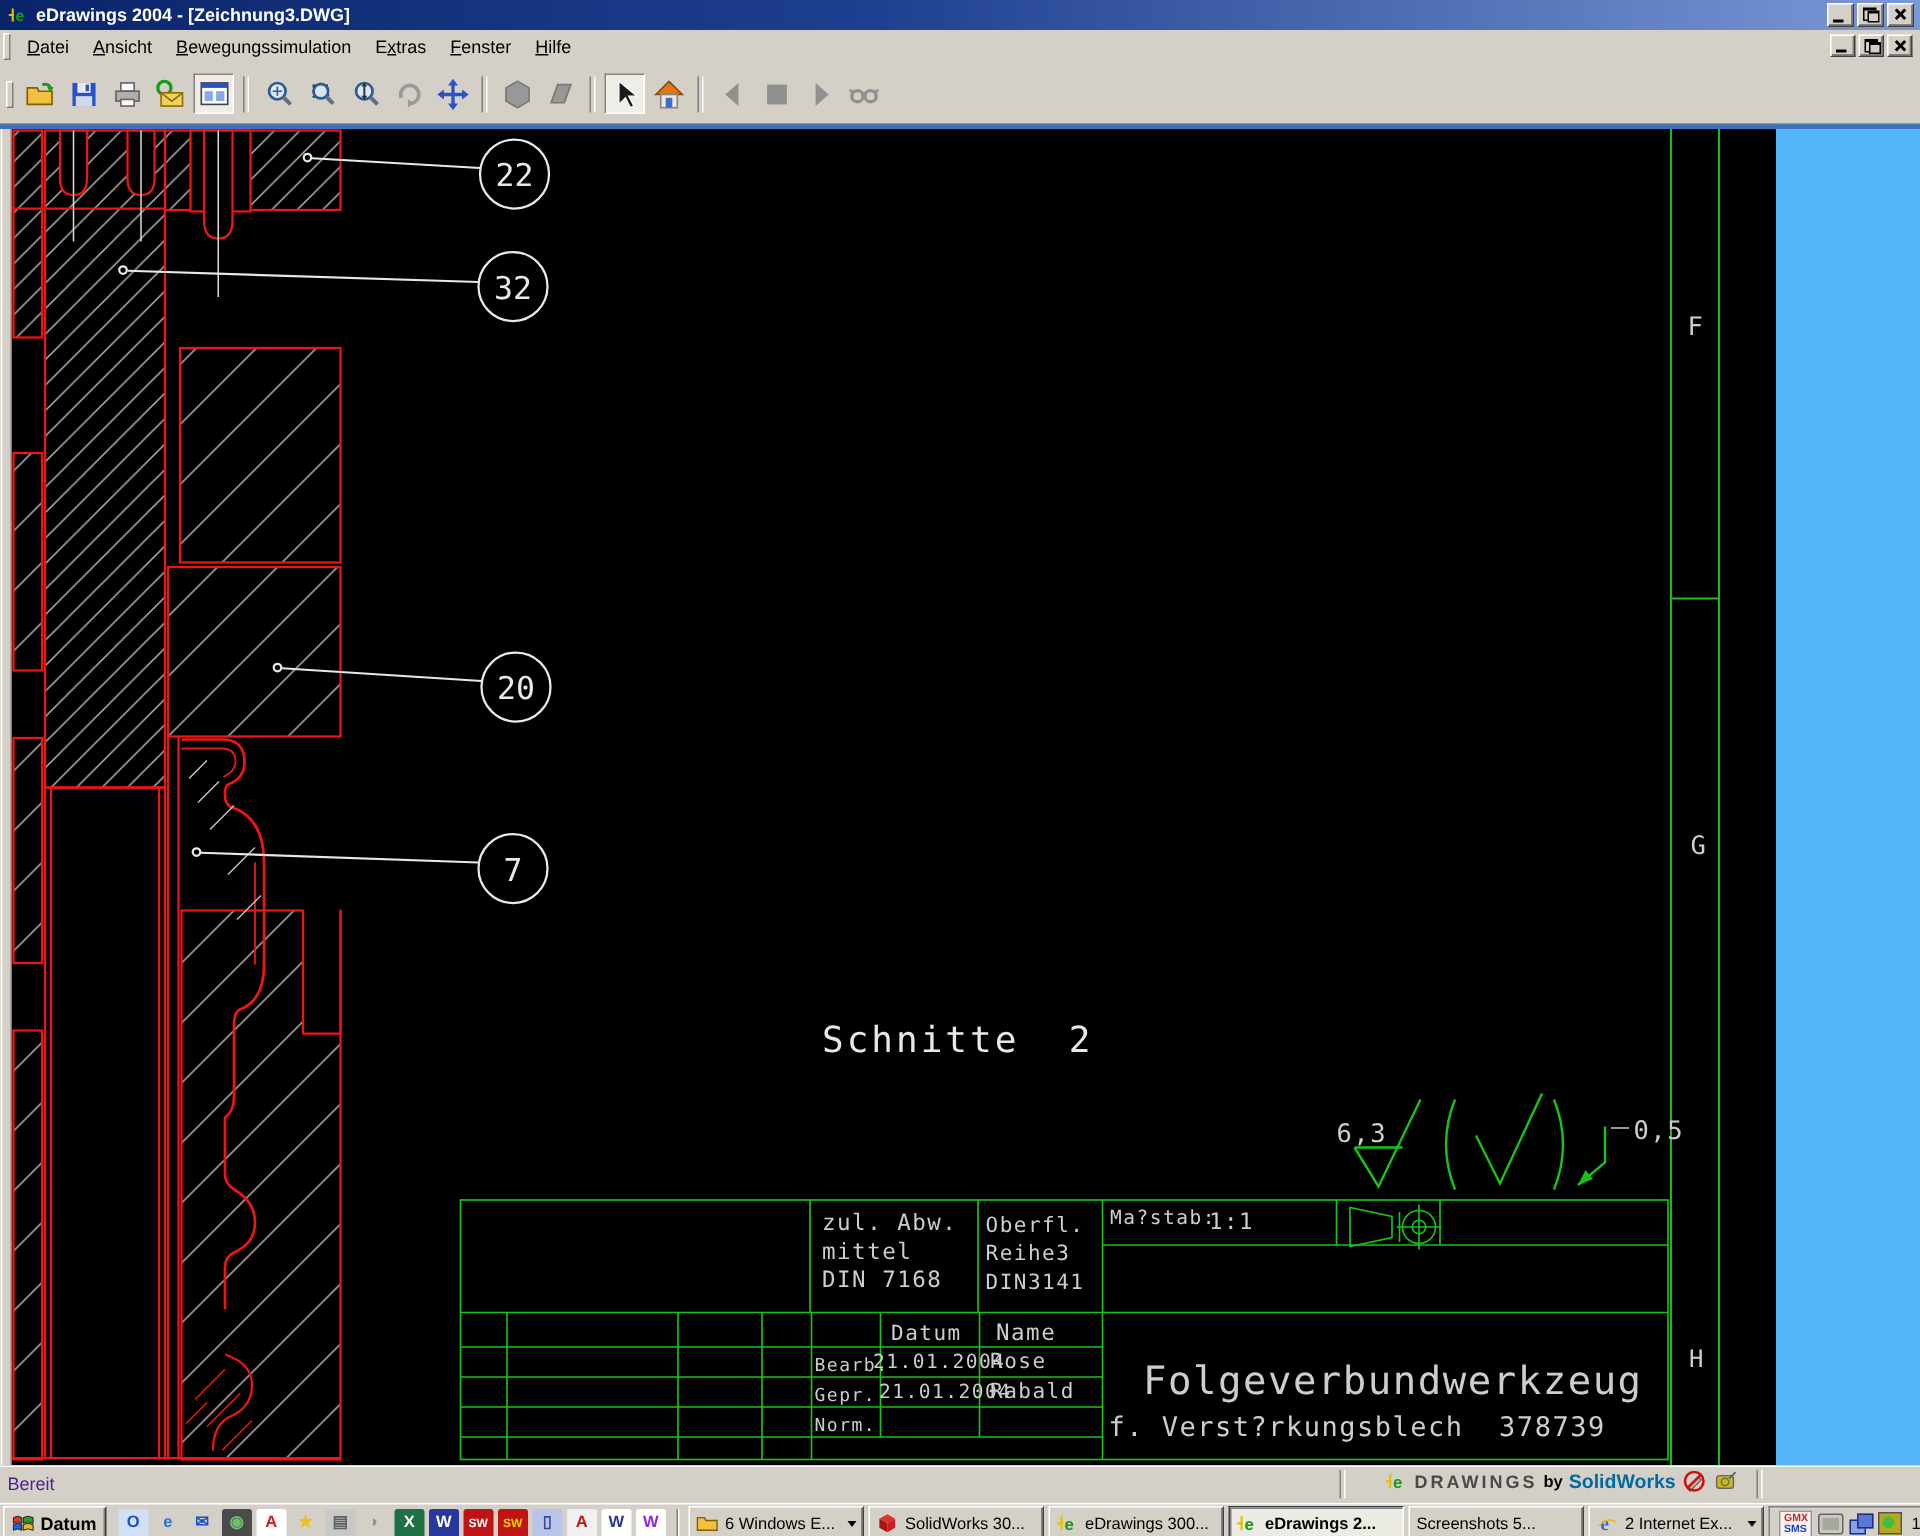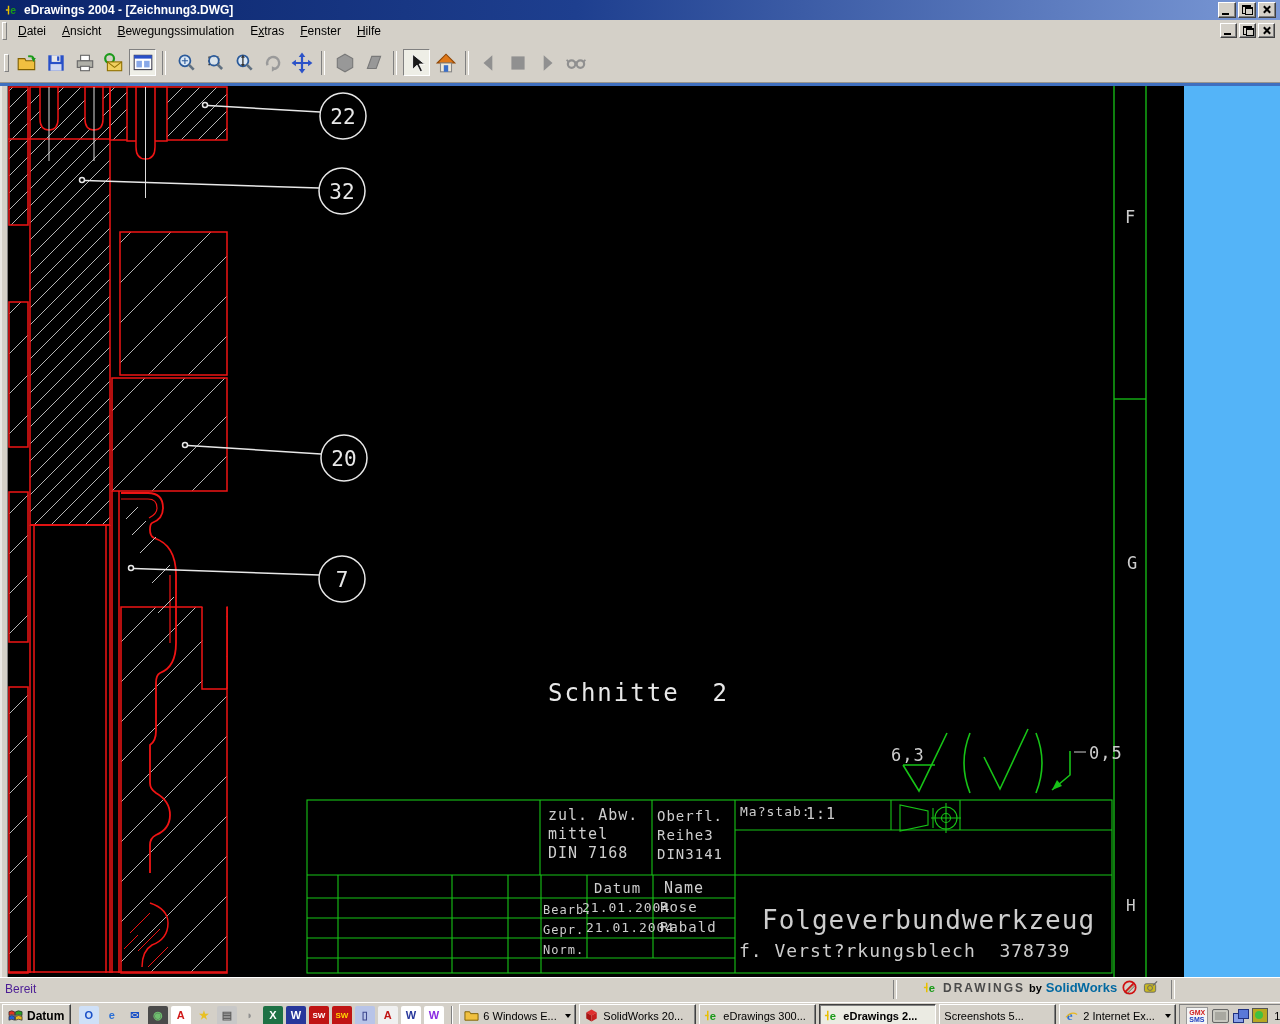--- a/index.html
+++ b/index.html
@@ -531,21 +531,21 @@
           <svg>
             <use href="#folder-icon"></use>
           </svg>
           <span class="lbl">6 Windows E...</span>
           <span class="drop"></span>
         </span>
         <span class="task">
           <svg>
             <use href="#solidworks-icon"></use>
           </svg>
-          <span class="lbl">SolidWorks 20...</span>
+          <span class="lbl">SolidWorks 30...</span>
         </span>
         <span class="task">
           <svg>
             <use href="#edrawings-icon"></use>
           </svg>
           <span class="lbl">eDrawings 300...</span>
         </span>
         <span class="task active">
           <svg>
             <use href="#edrawings-icon"></use>

